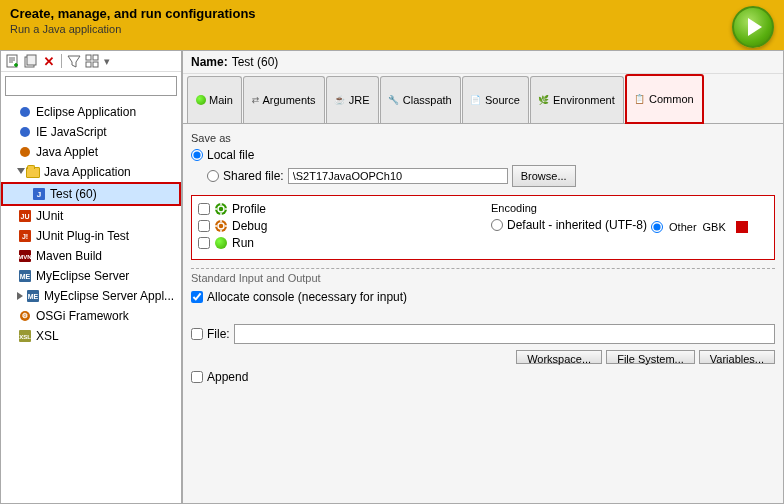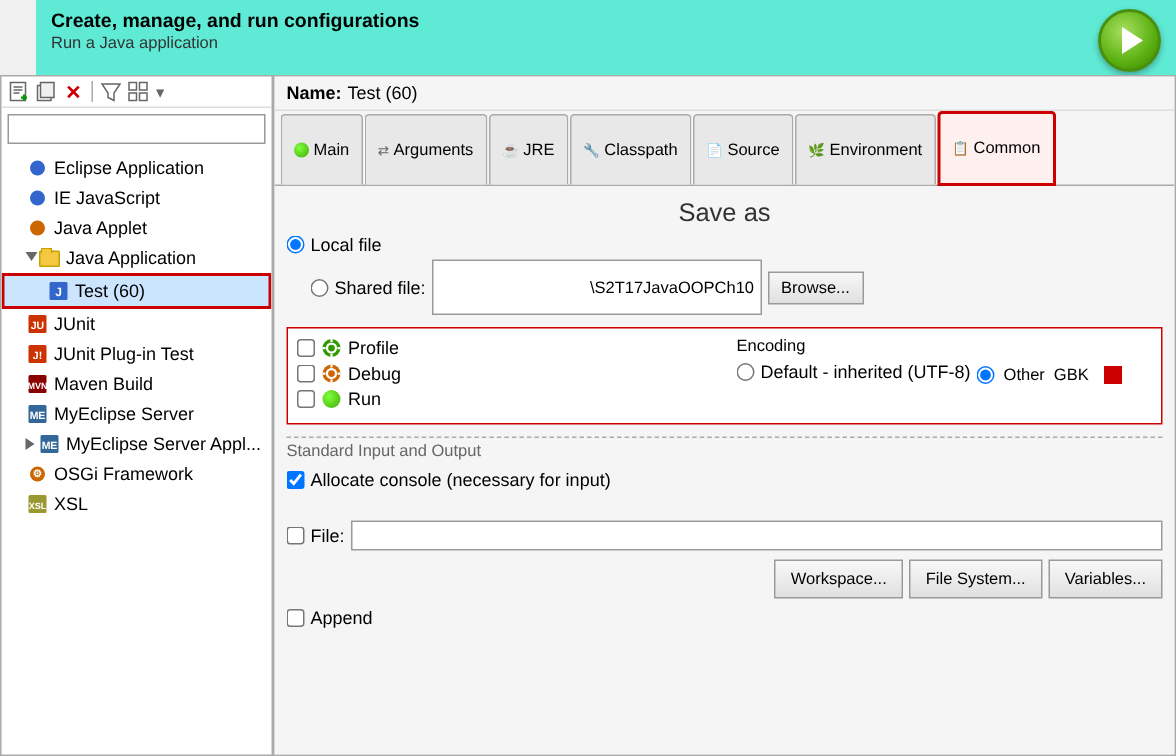--- a/index.html
+++ b/index.html
@@ -1,20 +1,20 @@
 <!DOCTYPE html>
 <html><head>
   <meta charset="utf-8">
   <style>
     * { box-sizing: border-box; margin: 0; padding: 0; }
     body { font-family: 'Segoe UI', Tahoma, Arial, sans-serif; font-size: 12px; background: #f0f0f0; width: 784px; height: 504px; overflow: hidden; }
 
     .dialog-container { width: 784px; height: 504px; background: #f0f0f0; display: flex; flex-direction: column; }
 
-    .dialog-header { padding: 6px 10px 2px 10px; background: #5eead4; display: flex; justify-content: space-between; align-items: flex-start; margin-left: 24px; }
+    .dialog-header { padding: 6px 10px 2px 10px; background: #eab308; display: flex; justify-content: space-between; align-items: flex-start; }
     .dialog-title { font-size: 13px; font-weight: bold; color: #000; }
     .dialog-subtitle { font-size: 11px; color: #333; margin-top: 2px; }
     .run-button { width: 42px; height: 42px; background: radial-gradient(circle at 40% 35%, #a8e060, #5ab010 60%, #3a8000); border-radius: 50%; border: 2px solid #4a9010; display: flex; align-items: center; justify-content: center; cursor: pointer; box-shadow: 0 2px 4px rgba(0,0,0,0.3); }
     .run-button-triangle { width: 0; height: 0; border-top: 9px solid transparent; border-bottom: 9px solid transparent; border-left: 14px solid white; margin-left: 3px; }
 
     .main-content { display: flex; flex: 1; overflow: hidden; }
 
     
     .sidebar { width: 182px; border: 1px solid #aaa; background: #fff; display: flex; flex-direction: column; overflow: hidden; }
     .sidebar-search { border: 1px solid #999; margin: 4px; height: 20px; padding: 2px 4px; font-size: 11px; width: calc(100% - 8px); }
@@ -43,25 +43,25 @@
     .tabs-row { display: flex; align-items: flex-end; background: #f5f5f5; border-bottom: 1px solid #aaa; padding: 0 4px; }
     .tab { padding: 17px 8px; border: 1px solid #aaa; border-bottom: none; background: #e8e8e8; cursor: pointer; font-size: 11px; margin-right: 1px; display: flex; align-items: center; gap: 3px; border-radius: 3px 3px 0 0; }
     .tab.active { background: #f5f5f5; border-bottom: 1px solid #f5f5f5; margin-bottom: -1px; z-index: 1; }
     .tab.highlighted { border: 2px solid #cc0000; background: #fff0f0; }
     .tab-icon-green { width: 10px; height: 10px; background: radial-gradient(circle at 35% 35%, #80ff40, #40aa00); border-radius: 50%; }
 
     
     .panel-content { flex: 1; padding: 8px; overflow-y: auto; background: #f5f5f5; }
 
     .save-as-section { margin-bottom: 8px; }
-    .section-label { font-size: 17px; color: #333; margin-bottom: 4px; text-align: center; }
+    .section-label { font-size: 11px; color: #333; margin-bottom: 4px; }
     .radio-row { display: flex; align-items: center; margin-bottom: 3px; gap: 4px; }
     .radio-input { width: 12px; height: 12px; }
     .shared-file-row { display: flex; align-items: center; gap: 4px; margin-left: 16px; }
-    .text-field { border: 1px solid #999; background: white; padding: 2px 4px; font-size: 11px; height: 37px; text-align: right; }
+    .text-field { border: 1px solid #999; background: white; padding: 2px 4px; font-size: 11px; height: 16px; }
     .browse-btn { border: 1px solid #999; background: linear-gradient(to bottom, #f8f8f8, #e0e0e0); padding: 2px 8px; font-size: 11px; cursor: pointer; height: 22px; }
 
     
     .display-encoding-box { border: 1px solid #cc0000; background: #fff; padding: 6px; margin-bottom: 8px; display: flex; gap: 16px; }
     .display-favorites { flex: 1; }
     .display-title { font-size: 11px; margin-bottom: 4px; }
     .checkbox-row { display: flex; align-items: center; gap: 4px; margin-bottom: 3px; }
     .checkbox-input { width: 12px; height: 12px; }
     .profile-icon { width: 14px; height: 14px; display: inline-flex; align-items: center; justify-content: center; }
     .run-icon-sm { width: 12px; height: 12px; background: radial-gradient(circle at 35% 35%, #80ff40, #40aa00); border-radius: 50%; }
@@ -72,21 +72,21 @@
     .other-row { display: flex; align-items: center; gap: 6px; }
     .gbk-text { font-size: 11px; }
     .red-square { width: 12px; height: 12px; background: #cc0000; display: inline-block; margin-left: 4px; }
     .dashed-label { font-size: 10px; color: #888; border-top: 1px dashed #aaa; padding-top: 3px; margin-bottom: 4px; }
 
     .allocate-row { display: flex; align-items: center; gap: 4px; margin-bottom: 4px; }
     .file-row { display: flex; align-items: center; gap: 4px; margin-bottom: 6px; margin-top: 20px; }
     .file-input { border: 1px solid #999; background: white; flex: 1; height: 20px; }
 
     .button-row { display: flex; justify-content: flex-end; gap: 4px; margin-bottom: 6px; }
-    .action-btn { border: 1px solid #999; background: linear-gradient(to bottom, #f8f8f8, #e0e0e0); padding: 2px 10px; font-size: 11px; cursor: pointer; height: 26px; }
+    .action-btn { border: 1px solid #999; background: linear-gradient(to bottom, #f8f8f8, #e0e0e0); padding: 2px 10px; font-size: 11px; cursor: pointer; height: 14px; }
 
     .append-row { display: flex; align-items: center; gap: 4px; }
   </style>
 </head>
 <body>
 
 <div class="dialog-container">
 
   <div class="dialog-header">
     <div>

